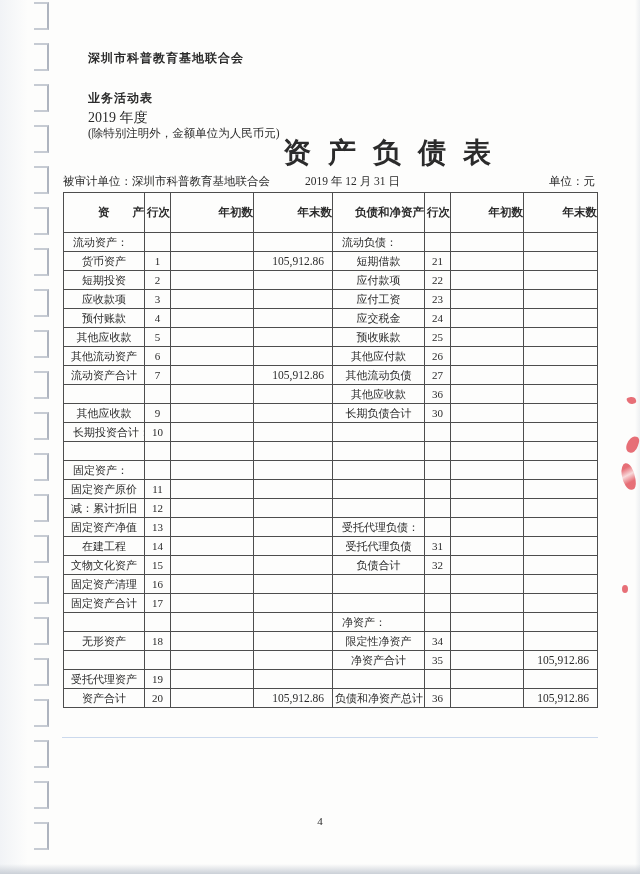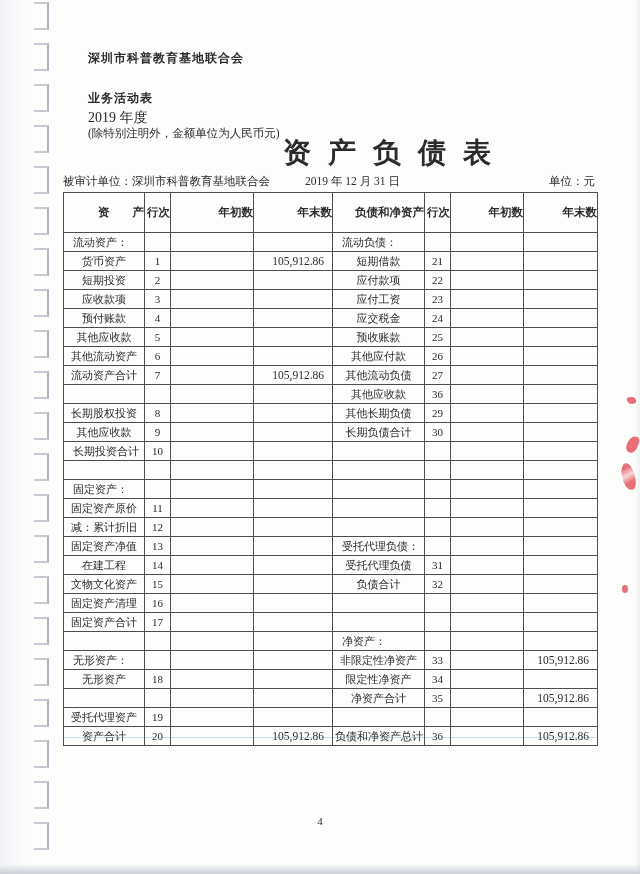--- a/index.html
+++ b/index.html
@@ -220,30 +220,20 @@
         <td class="lbl"></td>
         <td class="line"></td>
         <td class="amt"></td>
         <td class="amt"></td>
         <td class="lbl">其他应收款</td>
         <td class="line">36</td>
         <td class="amt"></td>
         <td class="amt"></td>
       </tr>
       <tr>
-        <td class="lbl">长期股权投资</td>
-        <td class="line">8</td>
-        <td class="amt"></td>
-        <td class="amt"></td>
-        <td class="lbl">其他长期负债</td>
-        <td class="line">29</td>
-        <td class="amt"></td>
-        <td class="amt"></td>
-      </tr>
-      <tr>
         <td class="lbl">其他应收款</td>
         <td class="line">9</td>
         <td class="amt"></td>
         <td class="amt"></td>
         <td class="lbl">长期负债合计</td>
         <td class="line">30</td>
         <td class="amt"></td>
         <td class="amt"></td>
       </tr>
       <tr>
@@ -348,30 +338,20 @@
       </tr>
       <tr>
         <td class="lbl"></td>
         <td class="line"></td>
         <td class="amt"></td>
         <td class="amt"></td>
         <td class="lbl section">净资产：</td>
         <td class="line"></td>
         <td class="amt"></td>
         <td class="amt"></td>
-      </tr>
-      <tr>
-        <td class="lbl section">无形资产：</td>
-        <td class="line"></td>
-        <td class="amt"></td>
-        <td class="amt"></td>
-        <td class="lbl">非限定性净资产</td>
-        <td class="line">33</td>
-        <td class="amt"></td>
-        <td class="amt">105,912.86</td>
       </tr>
       <tr>
         <td class="lbl">无形资产</td>
         <td class="line">18</td>
         <td class="amt"></td>
         <td class="amt"></td>
         <td class="lbl">限定性净资产</td>
         <td class="line">34</td>
         <td class="amt"></td>
         <td class="amt"></td>

